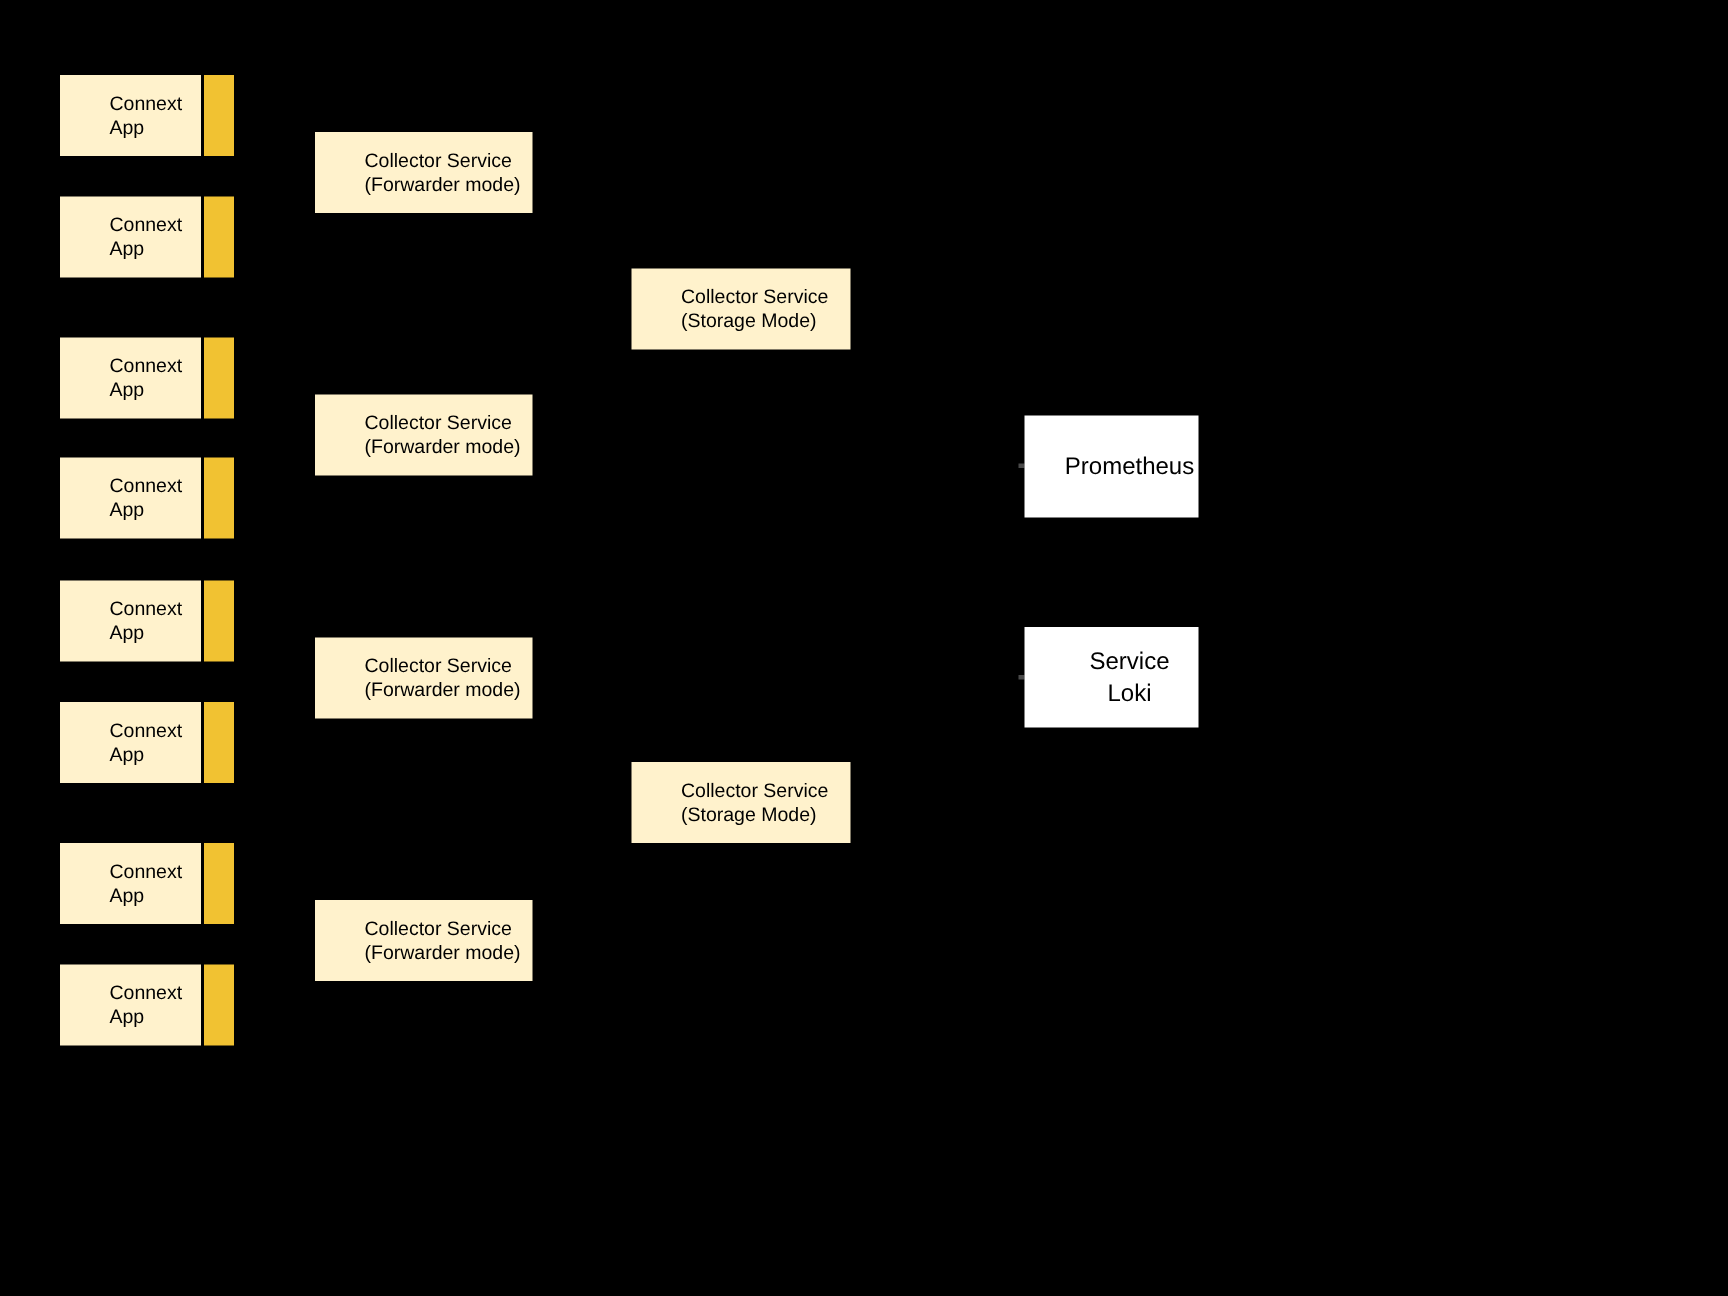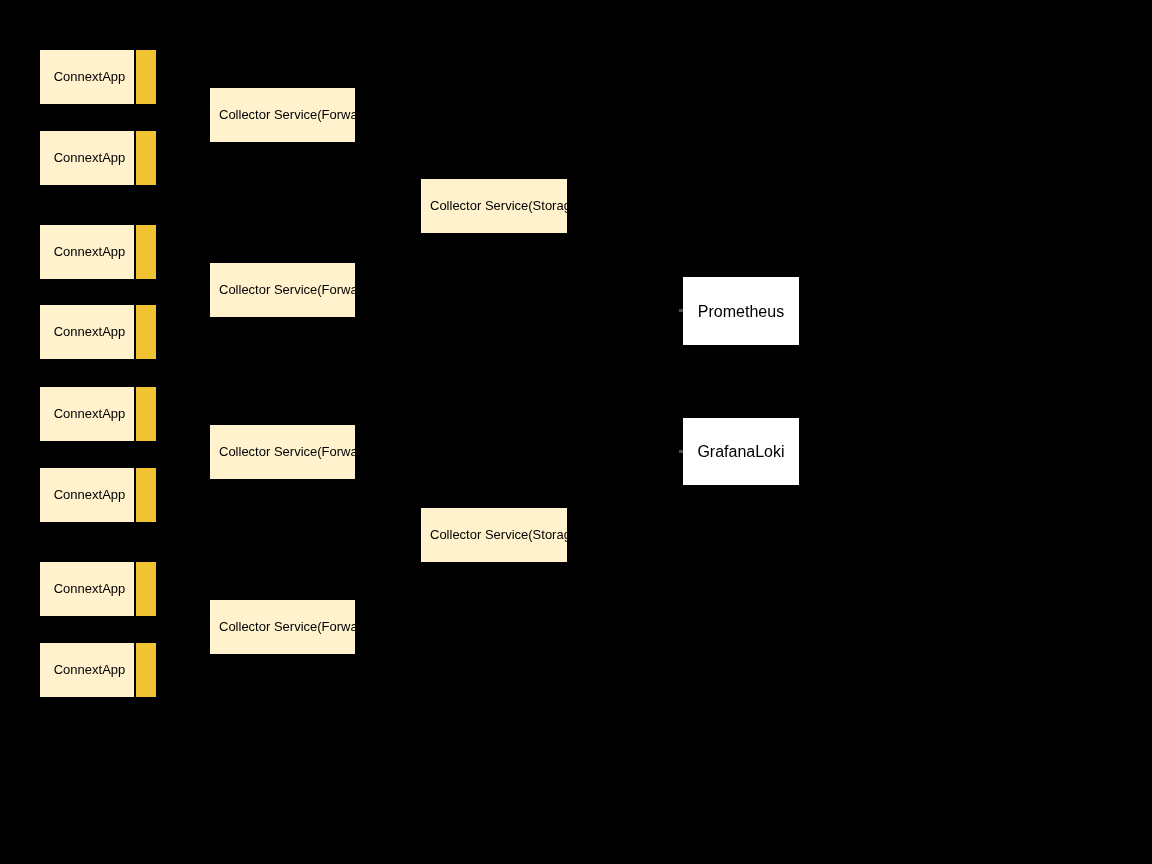--- a/index.html
+++ b/index.html
@@ -17,26 +17,27 @@
   }
   .node {
     position: absolute;
     box-sizing: border-box;
     display: flex;
     align-items: stretch;
     color: #000000;
   }
   .node .label {
     display: flex;
-    flex-direction: row;
+    flex-direction: column;
     justify-content: center;
     font-size: 13px;
     line-height: 16px;
     padding-left: 9px;
     padding-right: 4px;
+    margin-left: 24px;
   }
   .node .ln { display: block; white-space: nowrap; }
 
   
   .connext { left: 40px; width: 116px; height: 54px; background: transparent; }
   .connext .body {
     width: 94px;
     background: #FFF2CC;
     display: flex;
     flex-direction: column;
@@ -231,18 +232,18 @@
   <div class="arrow-tip tip-graf"></div>
 
   <div class="node sink prom" style="background-color: rgb(255, 255, 255);">
     <div class="label">
       <span class="ln">Prometheus</span>
     </div>
   </div>
 
   <div class="node sink graf" style="background-color: rgb(255, 255, 255);">
     <div class="label">
-      <span class="ln">Grafana</span>
+      <span class="ln">Service</span>
       <span class="ln">Loki</span>
     </div>
   </div>
 
 </div>
 
 </body></html>

